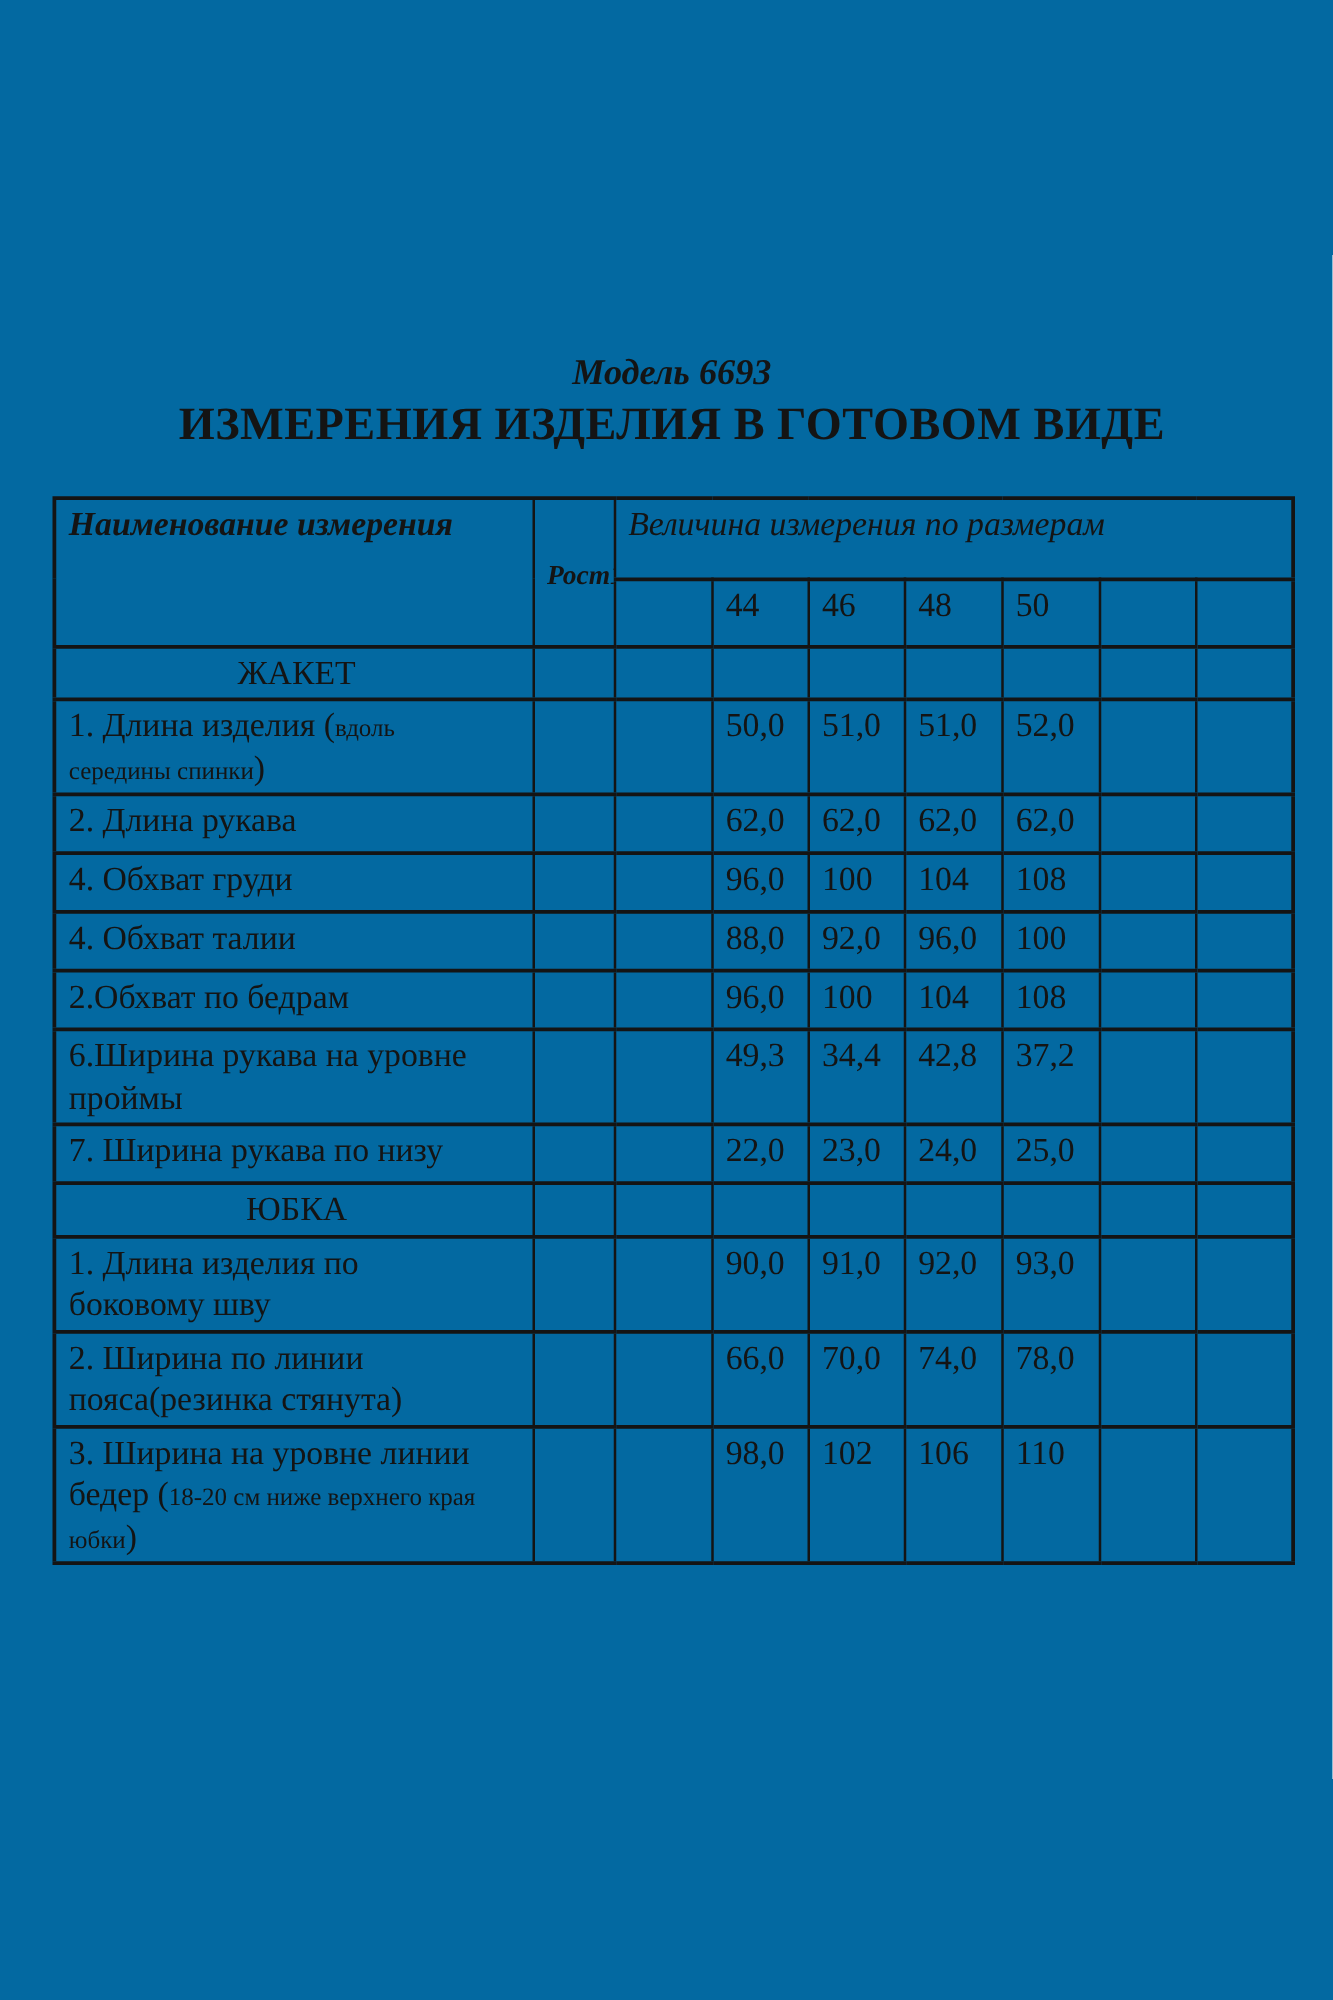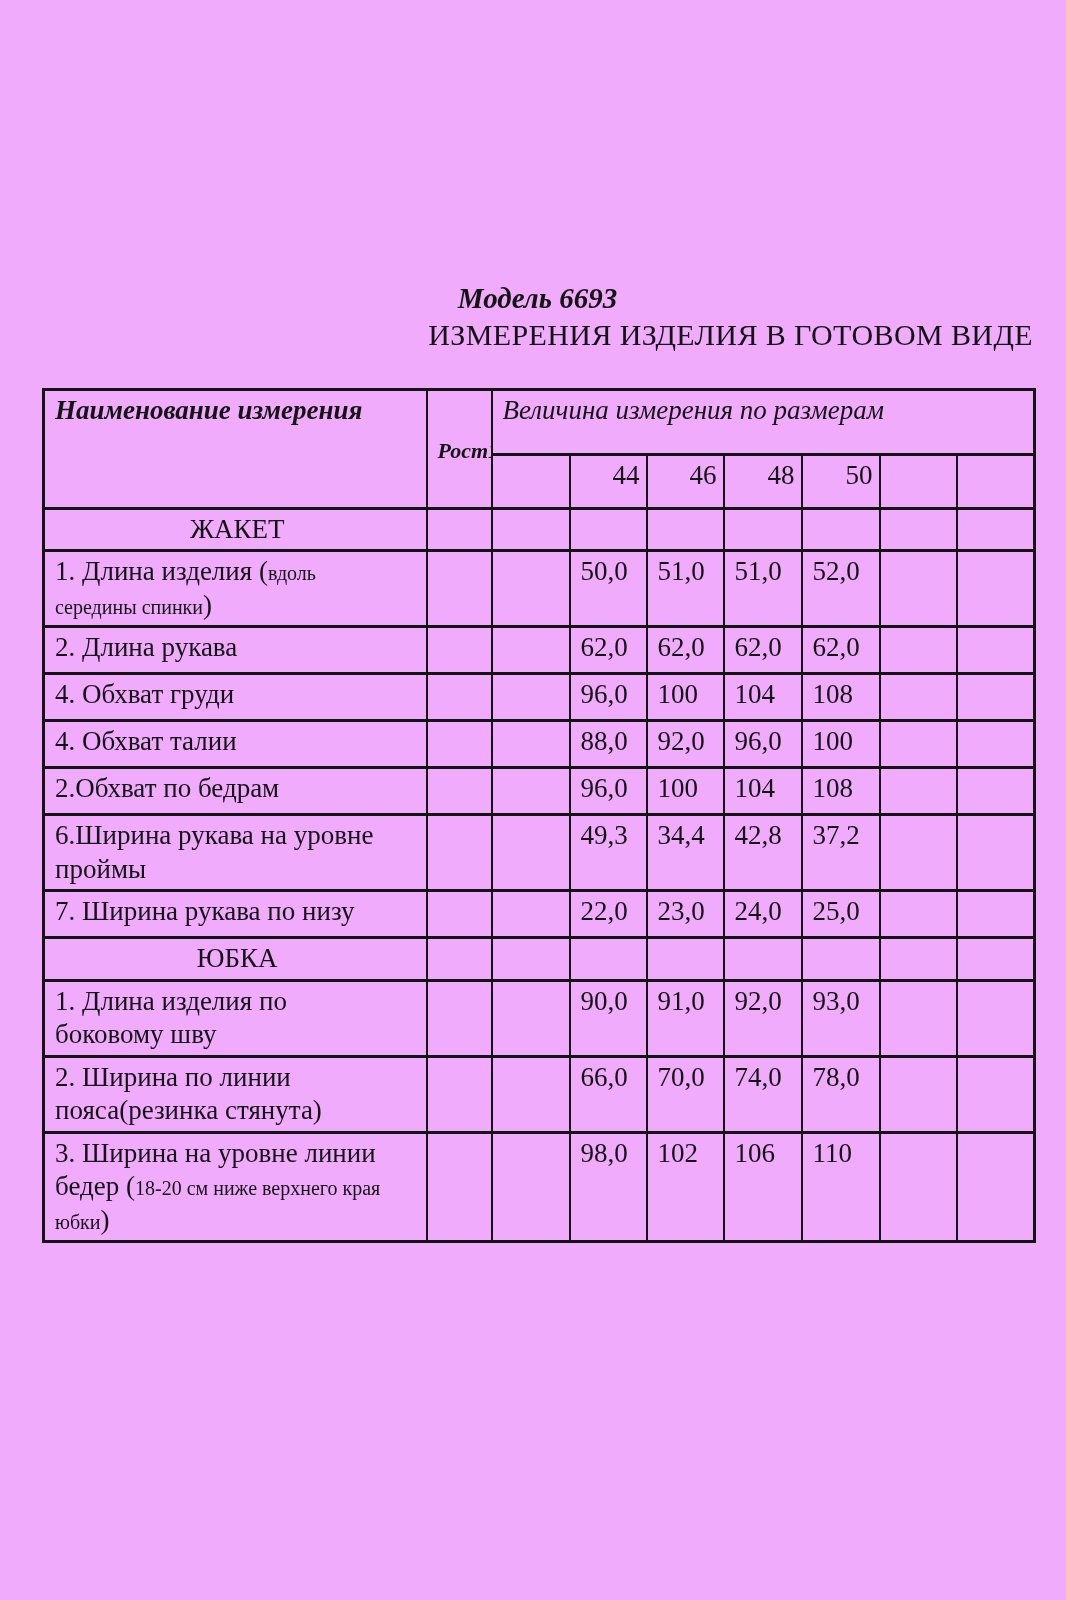--- a/index.html
+++ b/index.html
@@ -1,26 +1,26 @@
 <!DOCTYPE html>
 <html><head>
 <meta charset="utf-8">
 <style>
   html, body { margin:0; padding:0; background:#ffffff; }
   .page {
     position:relative;
     width:1066px; height:1600px;
-    background:#f0abfc;
+    background:#0369a1;
     font-family:"Liberation Serif", serif;
     color:#141414;
     overflow:hidden;
   }
   .title-block { width:991px; margin-left:42px; padding-top:282px; text-align:center; }
   .title-model { font-size:29px; font-weight:bold; font-style:italic; }
-  .title-main  { font-size:30px; font-weight:normal; margin-top:3px; letter-spacing:0.4px;text-align:right; }
+  .title-main  { font-size:37px; font-weight:bold; margin-top:3px; letter-spacing:0.4px; }
 
   table.meas {
     border-collapse:collapse; table-layout:fixed;
     width:991px; margin:36px 0 0 42px;
     border:3px solid #141414;
   }
   .meas td {
     border:2px solid #141414;
     border-top-width:3px; border-bottom-width:3px;
     vertical-align:top;
@@ -30,21 +30,21 @@
   }
   
   .hdr-name { vertical-align:middle; font-weight:bold; font-style:italic; font-size:24px; }
   .hdr-rost { padding:0; }
   .rost-wrap {
     display:flex; flex-direction:row; align-items:center; justify-content:space-between;
     height:94px; padding:10px 0 6px;
     font-weight:bold; font-style:italic; font-size:22px; line-height:1;
   }
   .hdr-span { vertical-align:middle; font-weight:normal; font-style:italic; font-size:25px; padding-left:28px; height:52px; }
-  .size-cell { height:42px; vertical-align:middle; padding-left:12px;text-align:right; }
+  .size-cell { height:42px; vertical-align:middle; padding-left:12px; }
 
   
   .label { white-space:pre-wrap; padding-left:8px; }
   .note  { font-size:20px; }
   .section-title { text-align:center; height:28px; padding-top:1px; padding-bottom:1px; }
   .value { height:38px; }
 </style>
 </head>
 <body>
 

